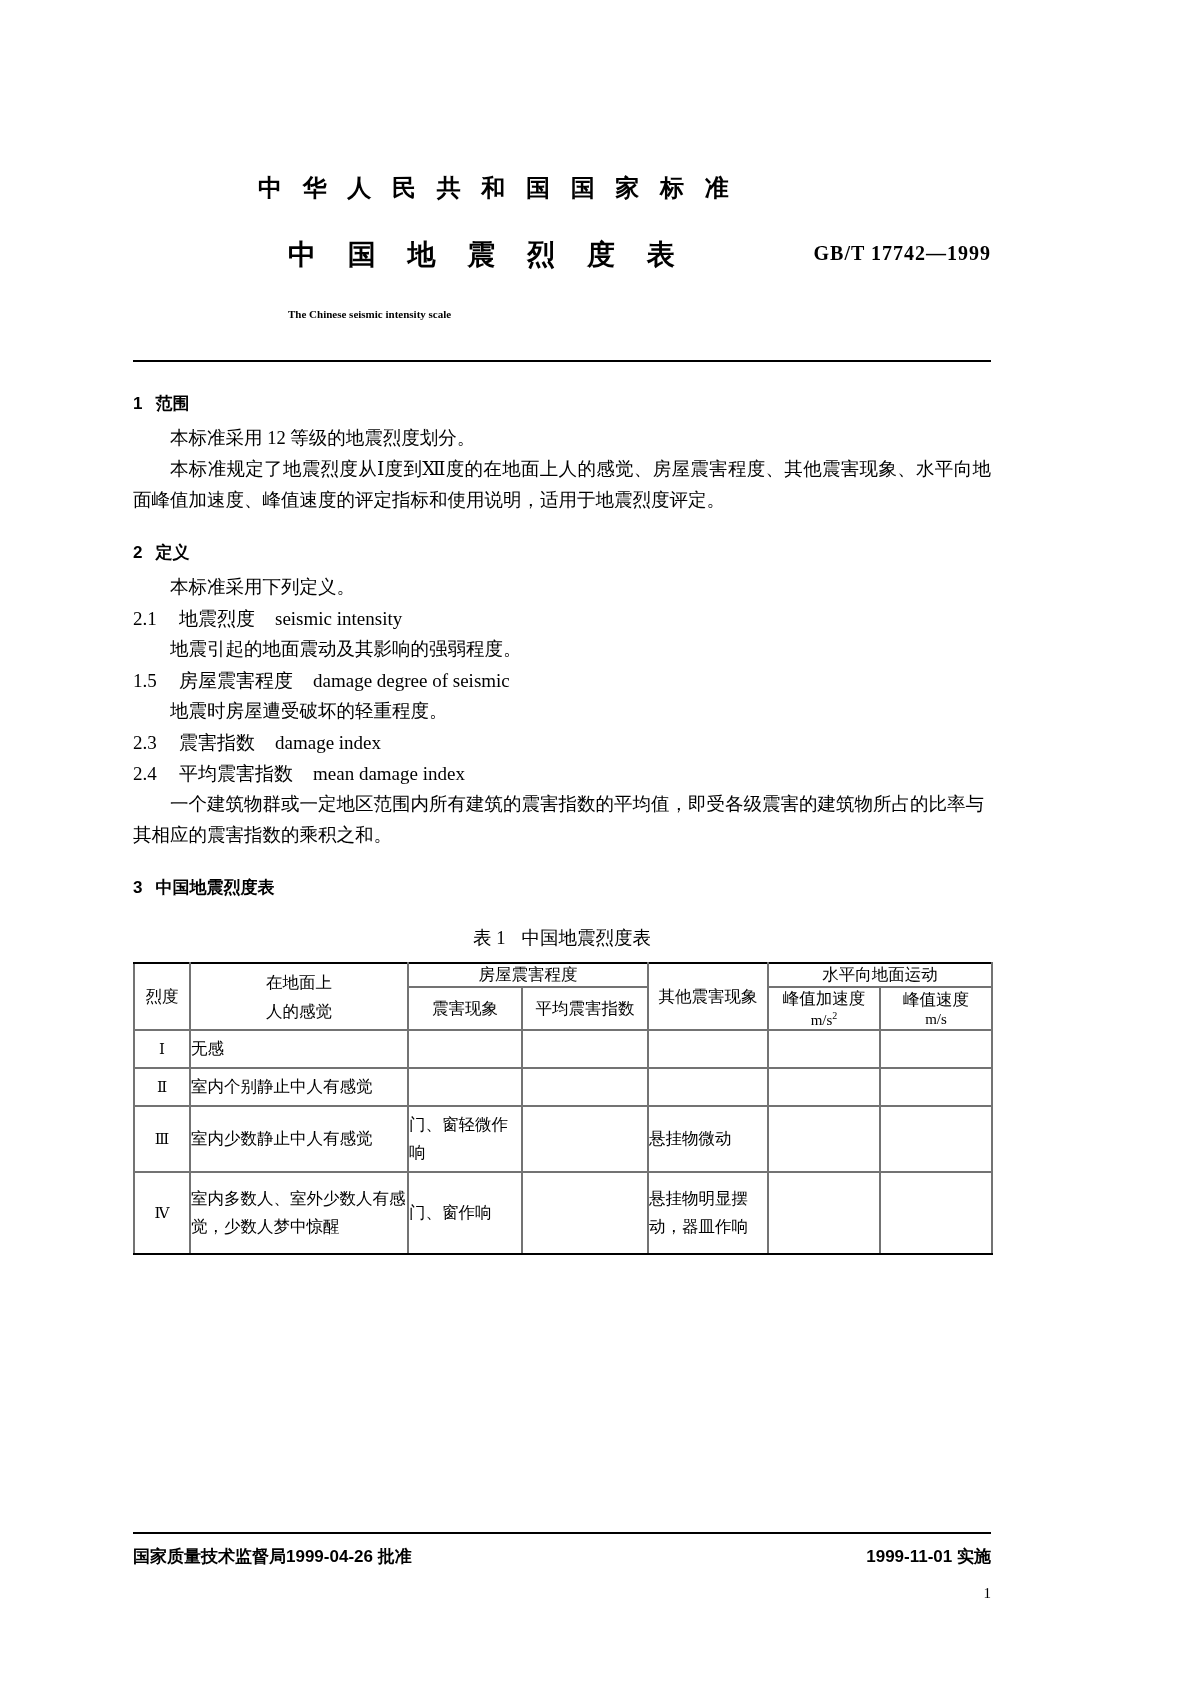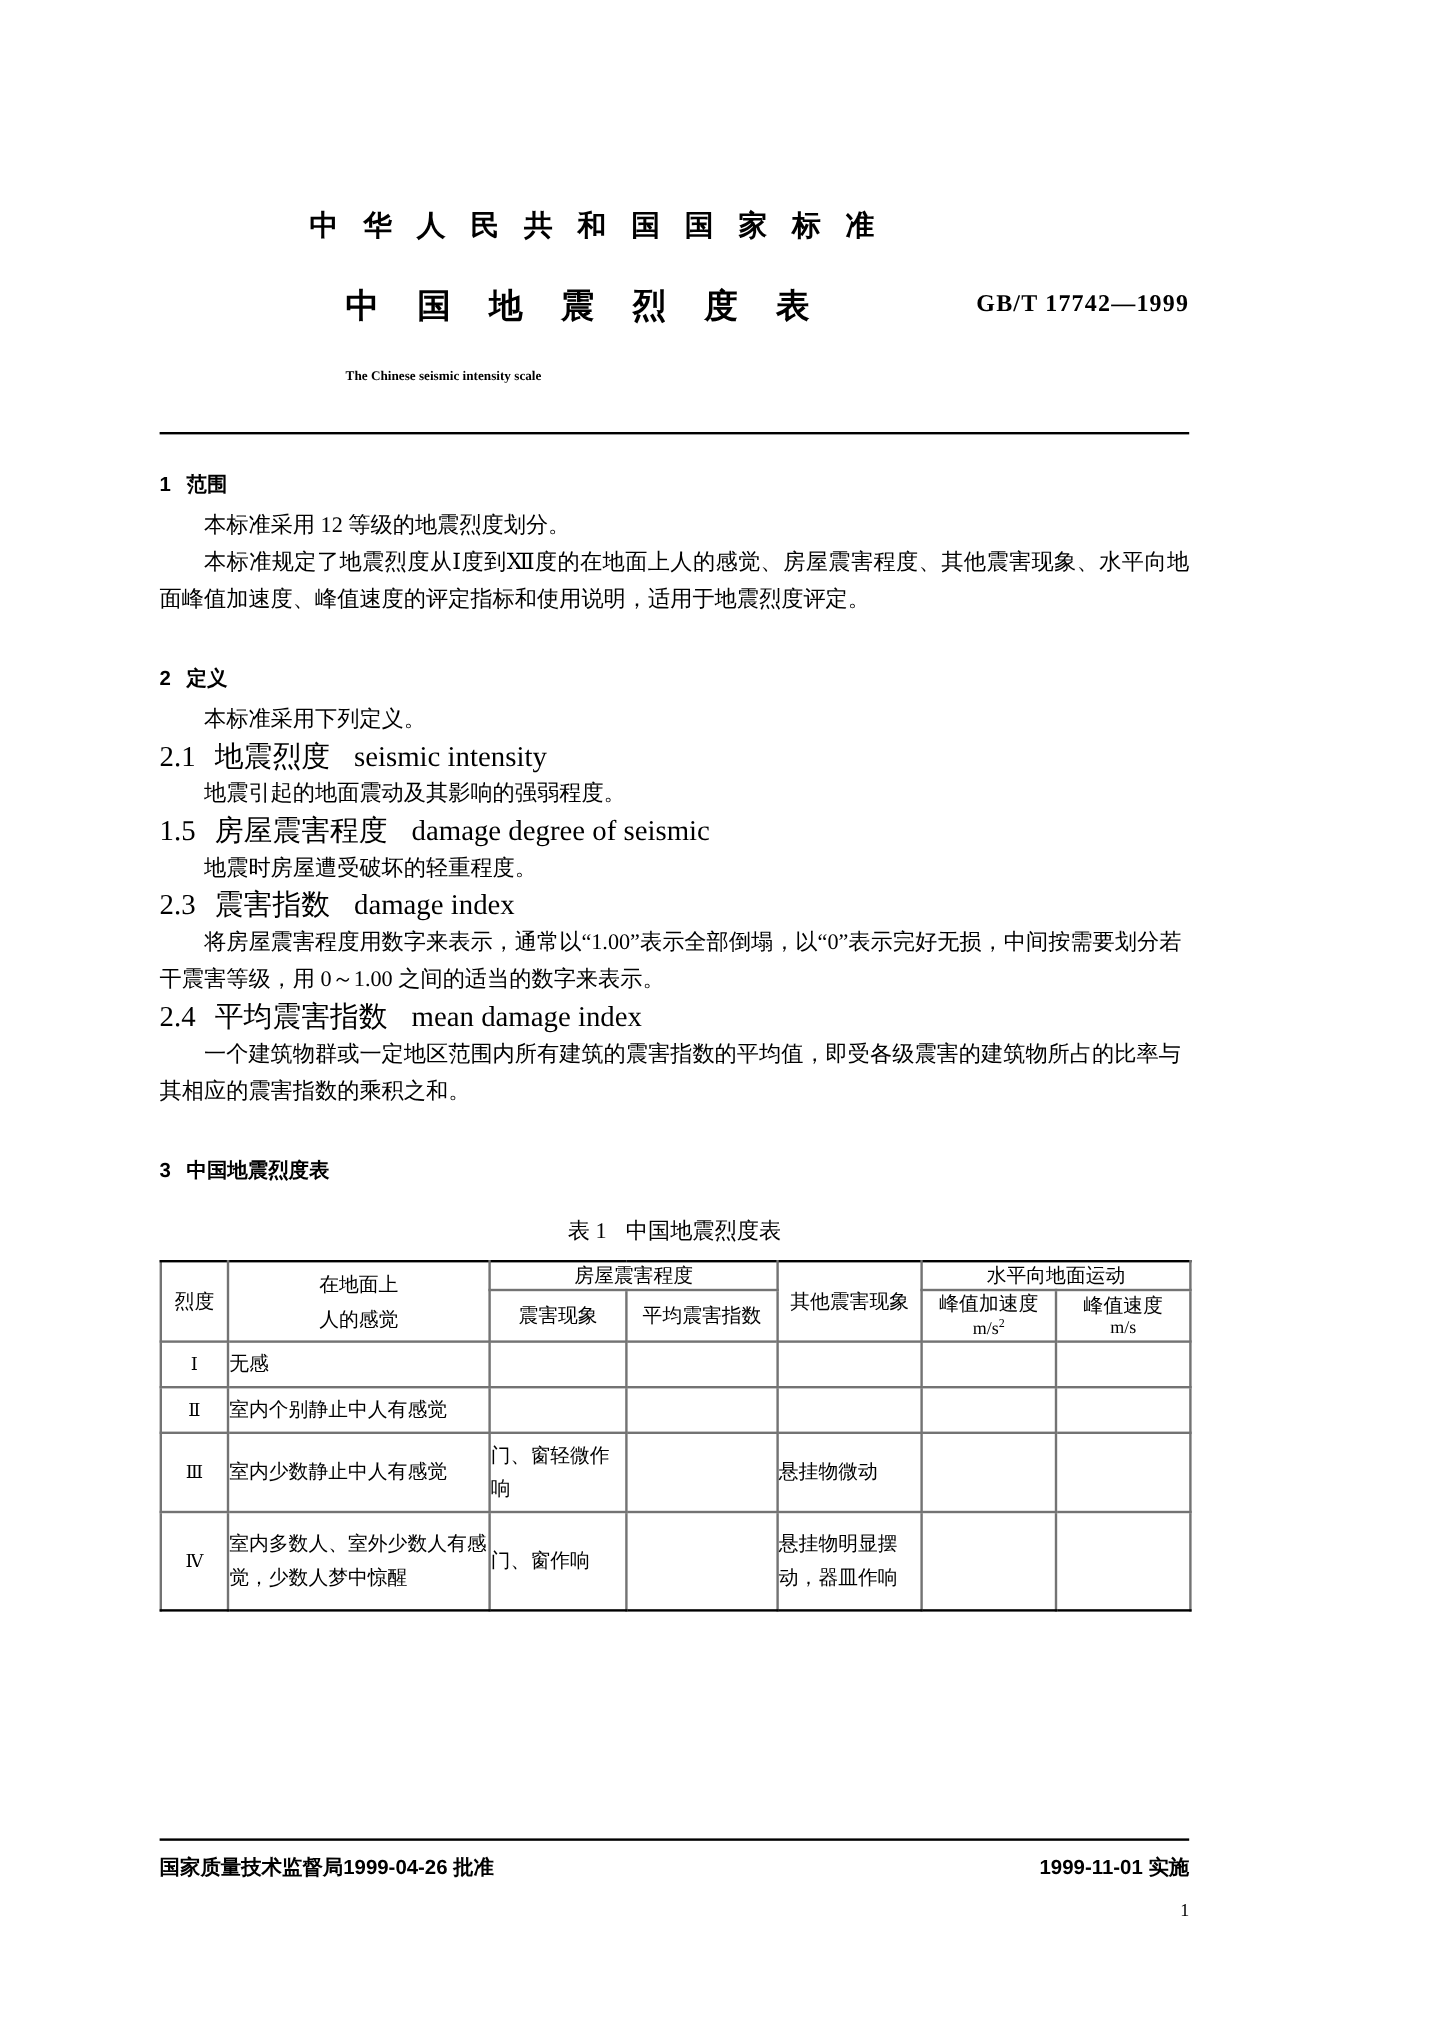--- a/index.html
+++ b/index.html
@@ -92,36 +92,36 @@
     font-family: "Liberation Serif", "DejaVu Serif", serif;
     font-size: 18.5px;
     line-height: 31px;
     text-align: justify;
     margin: 0;
   }
   .indent { text-indent: 37px; }
 
   .def-head {
     font-family: "Liberation Serif", "DejaVu Serif", serif;
-    font-size: 24px;
+    font-size: 19px;
     line-height: 31px;
     margin: 0;
   }
   .def-head .dnum { display: inline-block; width: 46px; }
   .def-head .en { margin-left: 20px; }
 
   .def-body {
     font-family: "Liberation Serif", "DejaVu Serif", serif;
     font-size: 18.5px;
     line-height: 31px;
     margin: 0;
     text-indent: 37px;
   }
 
-  .sec2-gap { margin-top: 38px; }
+  .sec2-gap { margin-top: 25px; }
 
   
   .tbl-caption {
     text-align: center;
     font-family: "Liberation Serif", "DejaVu Serif", serif;
     font-size: 18.5px;
     margin-top: 26px;
     margin-bottom: 12px;
   }
   .tbl-caption .cgap { display:inline-block; width: 16px; }
@@ -235,21 +235,20 @@
     <p class="def-body">地震引起的地面震动及其影响的强弱程度。</p>
 
     <p class="def-head">
       <span class="dnum">1.5</span><span>房屋震害程度</span><span class="en">damage degree of seismic</span>
     </p>
     <p class="def-body">地震时房屋遭受破坏的轻重程度。</p>
 
     <p class="def-head">
       <span class="dnum">2.3</span><span>震害指数</span><span class="en">damage index</span>
     </p>
-    <p class="def-body">将房屋震害程度用数字来表示，通常以“1.00”表示全部倒塌，以“0”表示完好无损，中间按需要划分若干震害等级，用 0～1.00 之间的适当的数字来表示。</p>
 
     <p class="def-head">
       <span class="dnum">2.4</span><span>平均震害指数</span><span class="en">mean damage index</span>
     </p>
     <p class="def-body">一个建筑物群或一定地区范围内所有建筑的震害指数的平均值，即受各级震害的建筑物所占的比率与其相应的震害指数的乘积之和。</p>
 
     <div class="sec-head sec2-gap">
       <span class="num">3</span><span>中国地震烈度表</span>
     </div>
 

